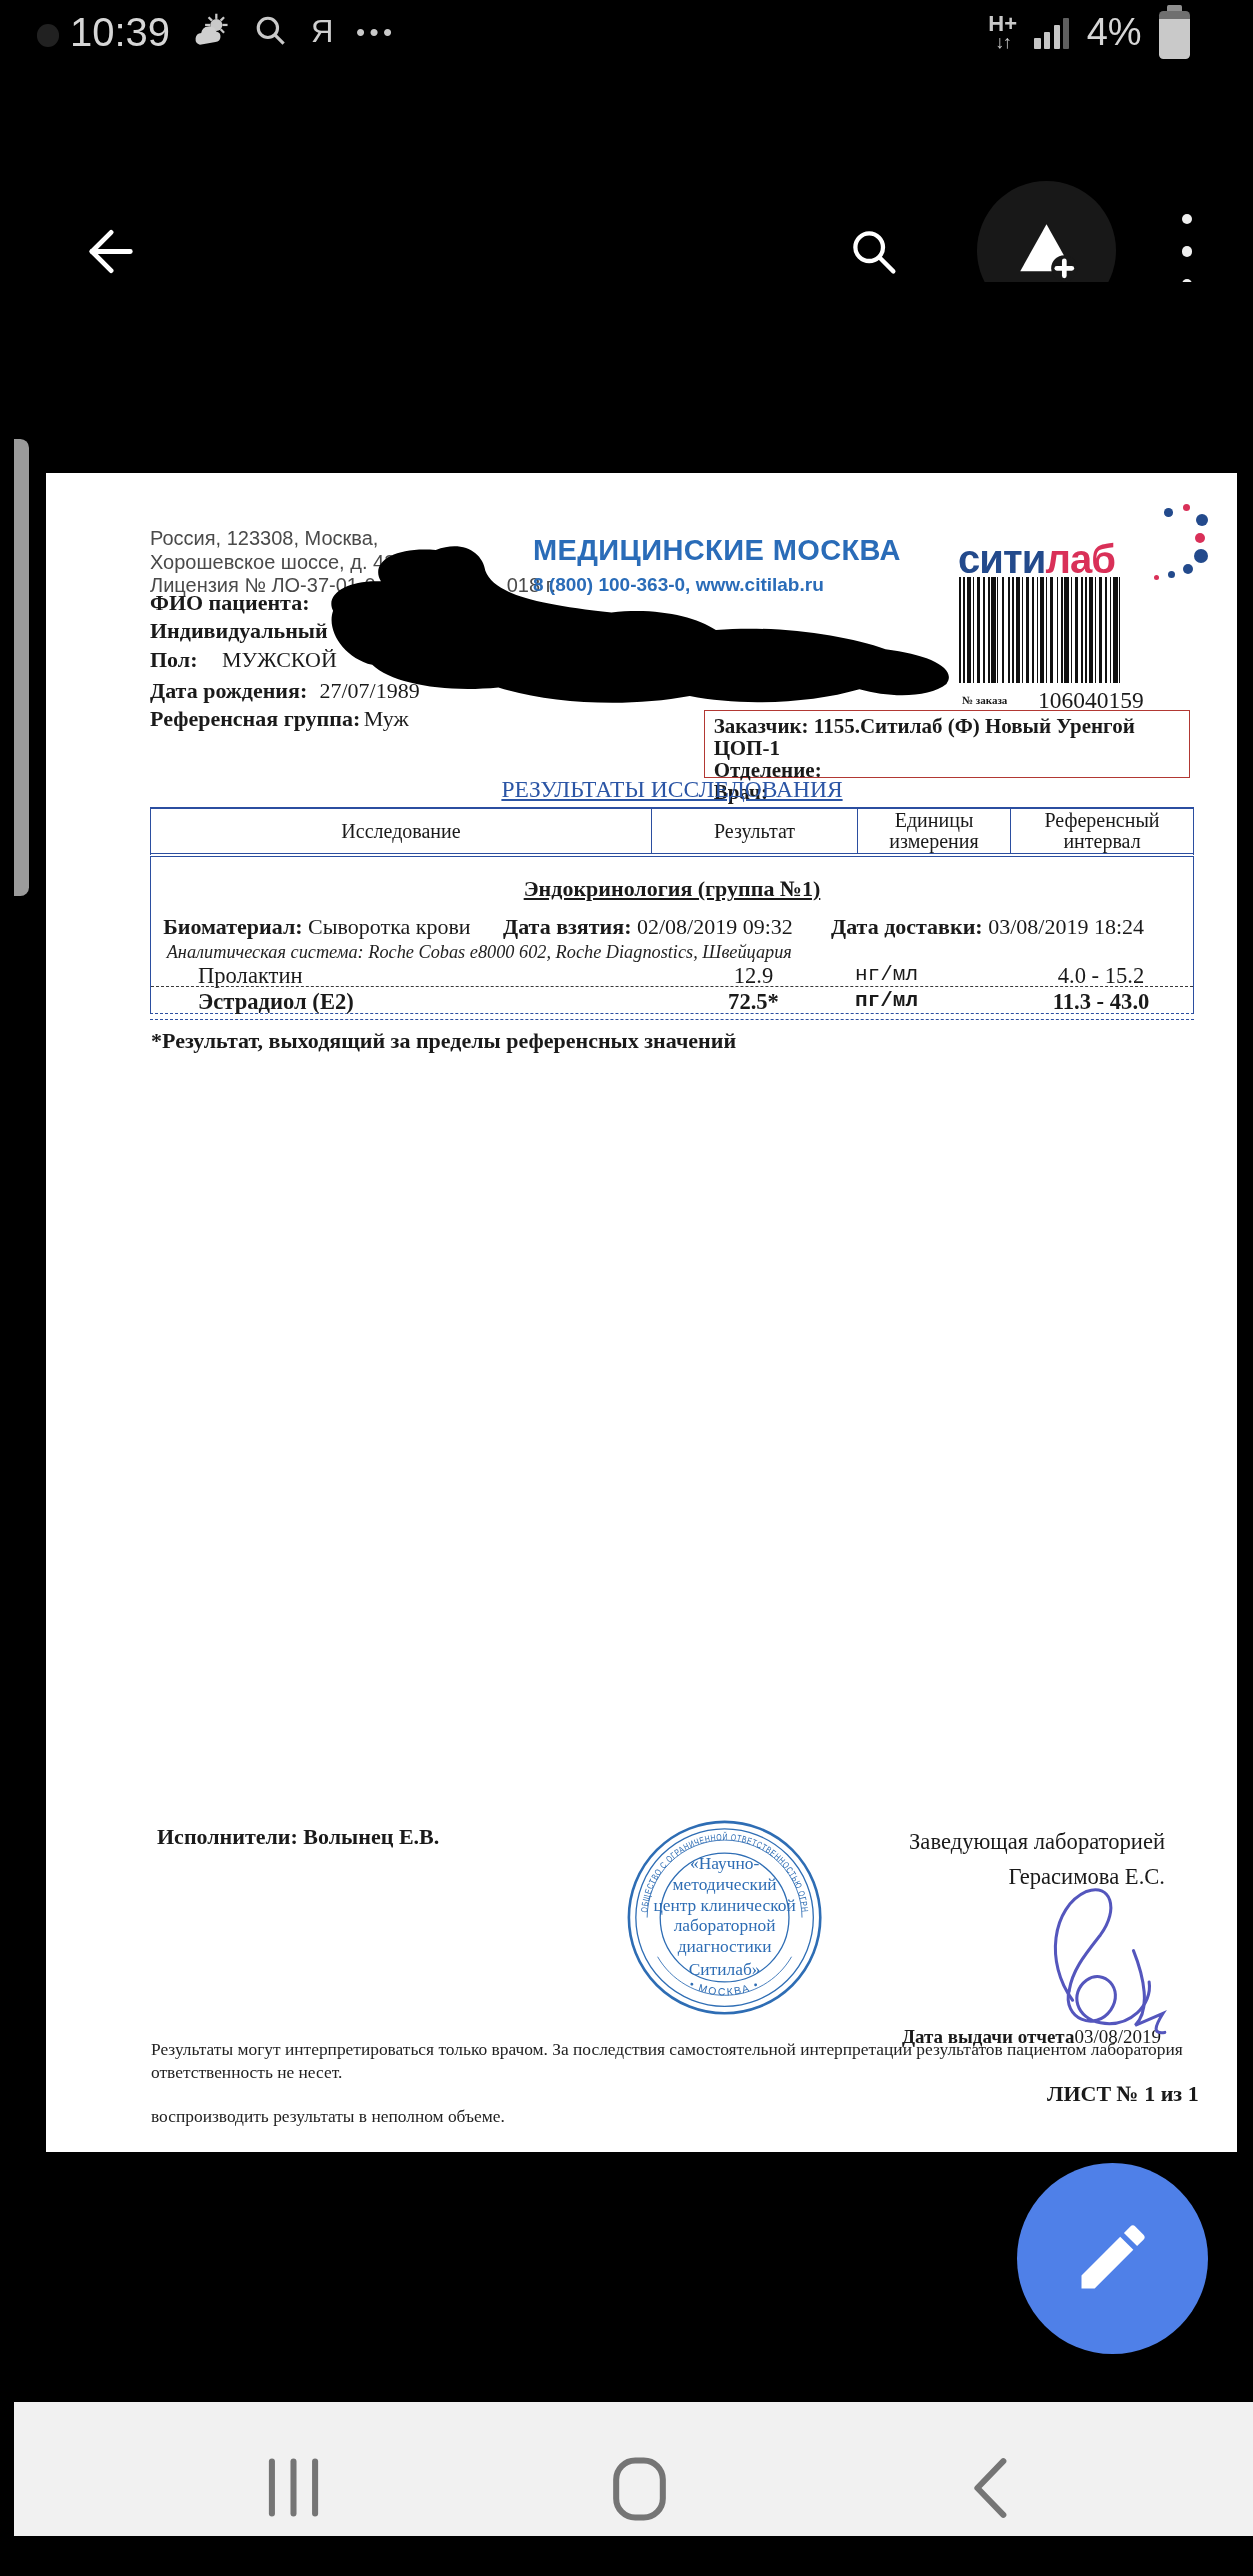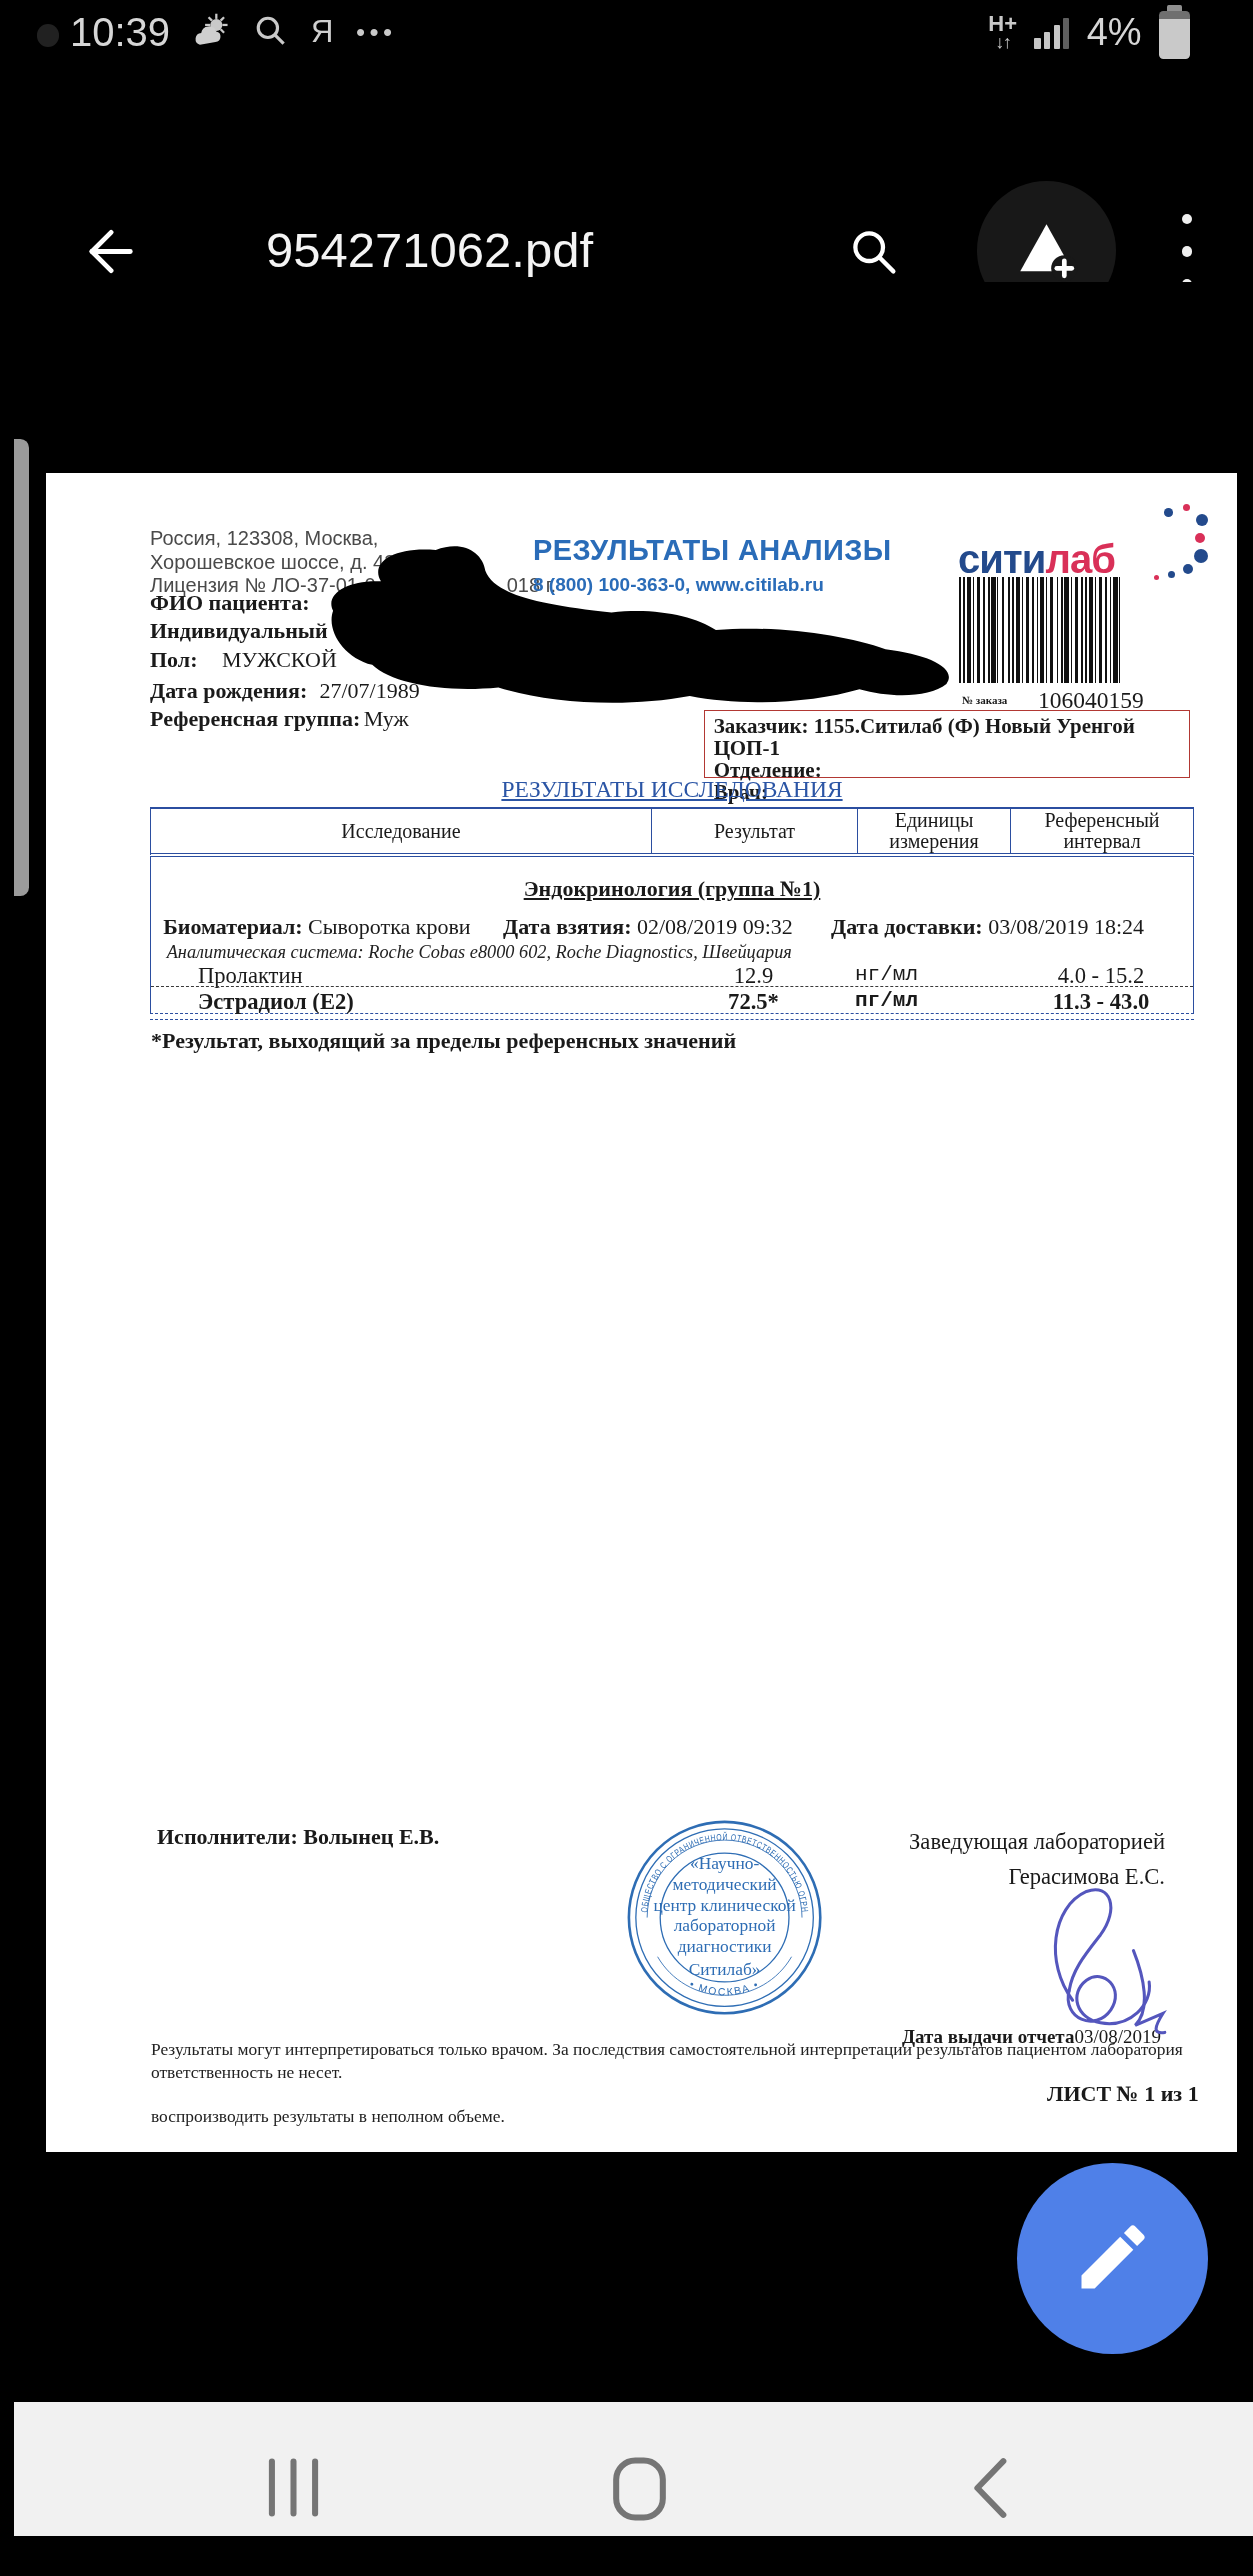--- a/index.html
+++ b/index.html
@@ -157,21 +157,20 @@
     </div>
   </div>
 
   <div class="appbar">
     <span class="ab-back">
       <svg width="61" height="61" viewBox="0 0 70 70" fill="none" stroke="#fff" stroke-width="5.5" stroke-linecap="round" stroke-linejoin="round">
         <polyline points="38,13 16,35 38,57"></polyline>
           <line x1="16" y1="35" x2="60" y2="35"></line>
       </svg>
     </span>
-    <span class="ab-title">954271062.pdf</span>
     <span class="ab-search">
       <svg width="57" height="57" viewBox="0 0 66 66" fill="none" stroke="#fff" stroke-width="5" stroke-linecap="round">
         <circle cx="28" cy="28" r="16"></circle>
           <line x1="40" y1="40" x2="56" y2="56"></line>
       </svg>
     </span>
     <span class="ab-drive">
       <svg width="75" height="75" viewBox="0 0 80 80">
         <polygon points="40,12 68,62 12,62" fill="#fff"></polygon>
         <circle cx="59" cy="59" r="14" fill="#181818"></circle>
@@ -191,21 +190,21 @@
   <div class="pdf-viewport">
     <div class="page">
 
       <div class="addr">
         <div>Россия, 123308, Москва,</div>
         <div>Хорошевское шоссе, д. 43Г, стр. 1</div>
         <div><span>Лицензия № ЛО-37-01-0</span><span class="lic-right">018 г.</span></div>
       </div>
 
       <div class="brand">
-        <div class="t">РЕЗУЛЬТАТЫ АНАЛИЗЫ</div>
+        <div class="t">МЕДИЦИНСКИЕ МОСКВА</div>
         <div class="c">8 (800) 100-363-0, www.citilab.ru</div>
       </div>
 
       <div class="logo">
         <span class="p1">сити</span><span class="p2">лаб</span>
       </div>
       <div>
         <div class="dot" style="left:1118px;top:35px;width:8.7px;height:8.7px;background:#234a8c;"></div>
         <div class="dot" style="left:1137px;top:30.5px;width:7px;height:7px;background:#d93058;"></div>
         <div class="dot" style="left:1150px;top:41px;width:12.2px;height:12.2px;background:#234a8c;"></div>

